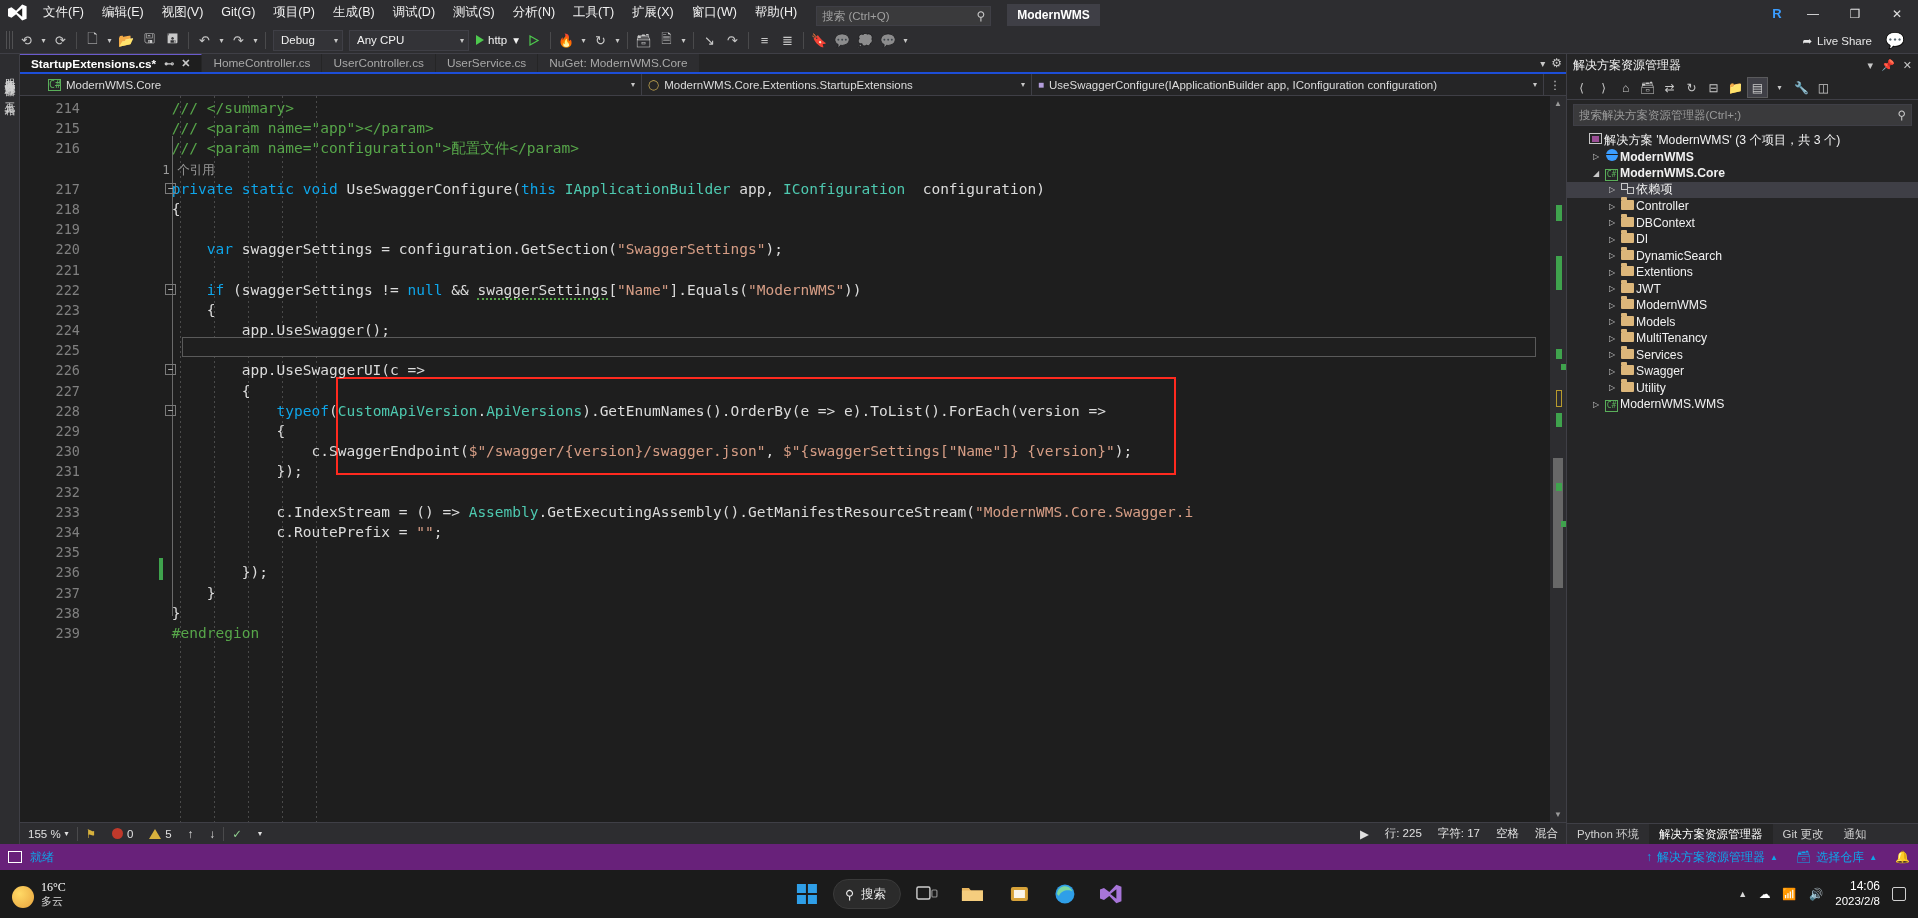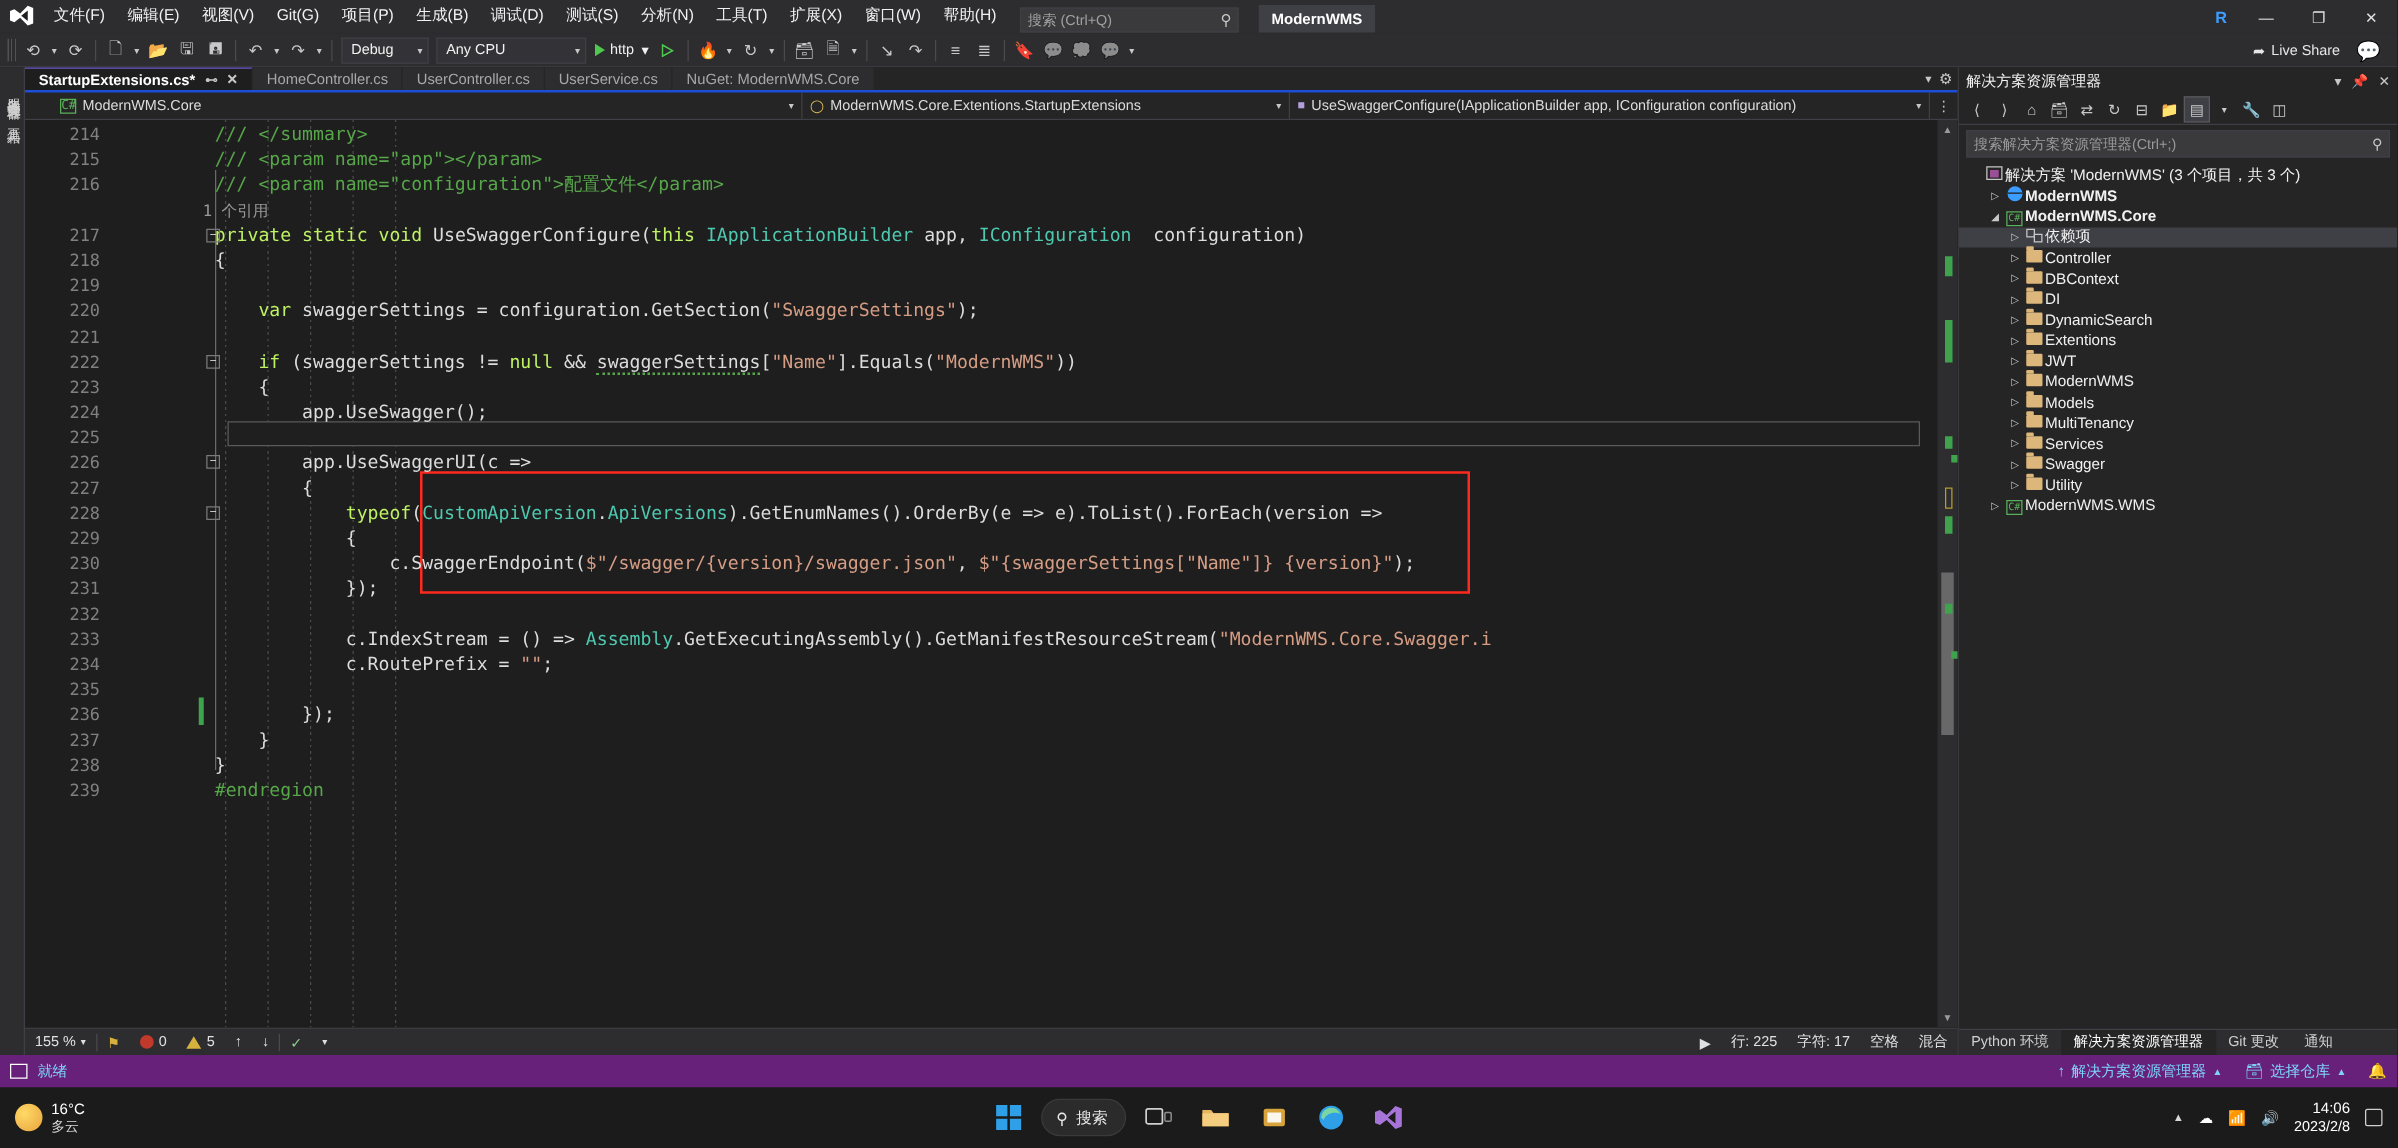--- a/index.html
+++ b/index.html
@@ -114,21 +114,21 @@
   .ltxt{ display:inline-block; margin-left:82px; }
   .fold{ position:absolute; left:145px; width:11px; height:11px; top:4px;
     border:1px solid #7a7a7a; color:#cfcfcf; font-size:9px; line-height:9px; text-align:center; }
   .guide{ position:absolute; top:0; bottom:0; width:1px;
     background:repeating-linear-gradient(to bottom,#4a4a4a 0 2px, transparent 2px 5px); }
   .chgbar{ position:absolute; left:139px; width:4px; background:#3fa34d; }
   .curline{ position:absolute; left:162px; right:14px; height:20px; border:1px solid #5a5a5a;
     background:#1f1f1f; }
   .redbox{ position:absolute; border:2px solid #ff2a1f; pointer-events:none; }
 
-  .k{color:#bef264}          
+  .k{color:#0ea5e9}          
   .t{color:#4ec9b0}          
   .s{color:#d69d85}          
   .c{color:#57a64a}          
   .w{color:#dcdcdc}          
   .ref{color:#9a9a9a; font-size:12.5px;}         
   .squig{ border-bottom:2px dotted #57a64a; }
 
   
   .vscroll{ width:16px; background:#2d2d30; position:relative; flex:0 0 16px; }
   .vscroll .up,.vscroll .down{ height:15px; display:flex; align-items:center; justify-content:center;
@@ -190,31 +190,31 @@
   .dep-ico:before,.dep-ico:after{content:"";position:absolute;width:5px;height:5px;
     border:1px solid #c8c8c8;}
   .dep-ico:before{left:0;top:0;} .dep-ico:after{right:0;bottom:0;}
 
   .rp-bottomtabs{ height:21px; background:#2d2d30; display:flex; align-items:center;
     font-size:11.5px; color:#d0d0d0; border-top:1px solid #3f3f46; }
   .rp-bottomtabs .btab.active{ background:#252526; color:#fff; }
 
   
   .statusbar{ position:absolute; left:0; right:0; bottom:48px; height:26px;
-    background:#68217a; display:flex; align-items:center; color:#7dd3fc; font-size:12px;
+    background:#68217a; display:flex; align-items:center; color:#0ea5e9; font-size:12px;
     padding:0 8px; }
   .sb-left{ display:flex; align-items:center; gap:8px; }
   .sb-ico{ width:14px;height:12px;border:1px solid #fff; display:inline-block; }
   .sb-right{ margin-left:auto; display:flex; align-items:center; gap:18px; }
   .sb-seg{ display:flex; align-items:center; gap:5px; }
 
   
   .taskbar{ position:absolute; left:0; right:0; bottom:0; height:48px; background:#1b1b1b;
     display:flex; align-items:center; }
-  .weather{ display:flex; align-items:center; gap:7px; padding-left:12px; width:230px; }
+  .weather{ display:flex; align-items:flex-end; gap:7px; padding-left:12px; width:230px;font-family:Liberation Serif, serif; }
   .weather .sun{ width:22px;height:22px;border-radius:50%;
     background:radial-gradient(circle at 35% 35%, #ffd966, #e8a33d); }
   .weather .wtxt{ font-size:12px; line-height:14px; color:#fff; }
   .weather .wtxt .w2{ font-size:11px; color:#d8d8d8; }
   .tb-center{ position:absolute; left:50%; transform:translateX(-50%);
     display:flex; align-items:center; gap:6px; }
   .tbi{ width:40px; height:40px; display:flex; align-items:center; justify-content:center;
     border-radius:4px; }
   .winlogo{ display:grid; grid-template-columns:9px 9px; grid-template-rows:9px 9px; gap:2px; }
   .winlogo i{ background:#2f9fe8; display:block; }

